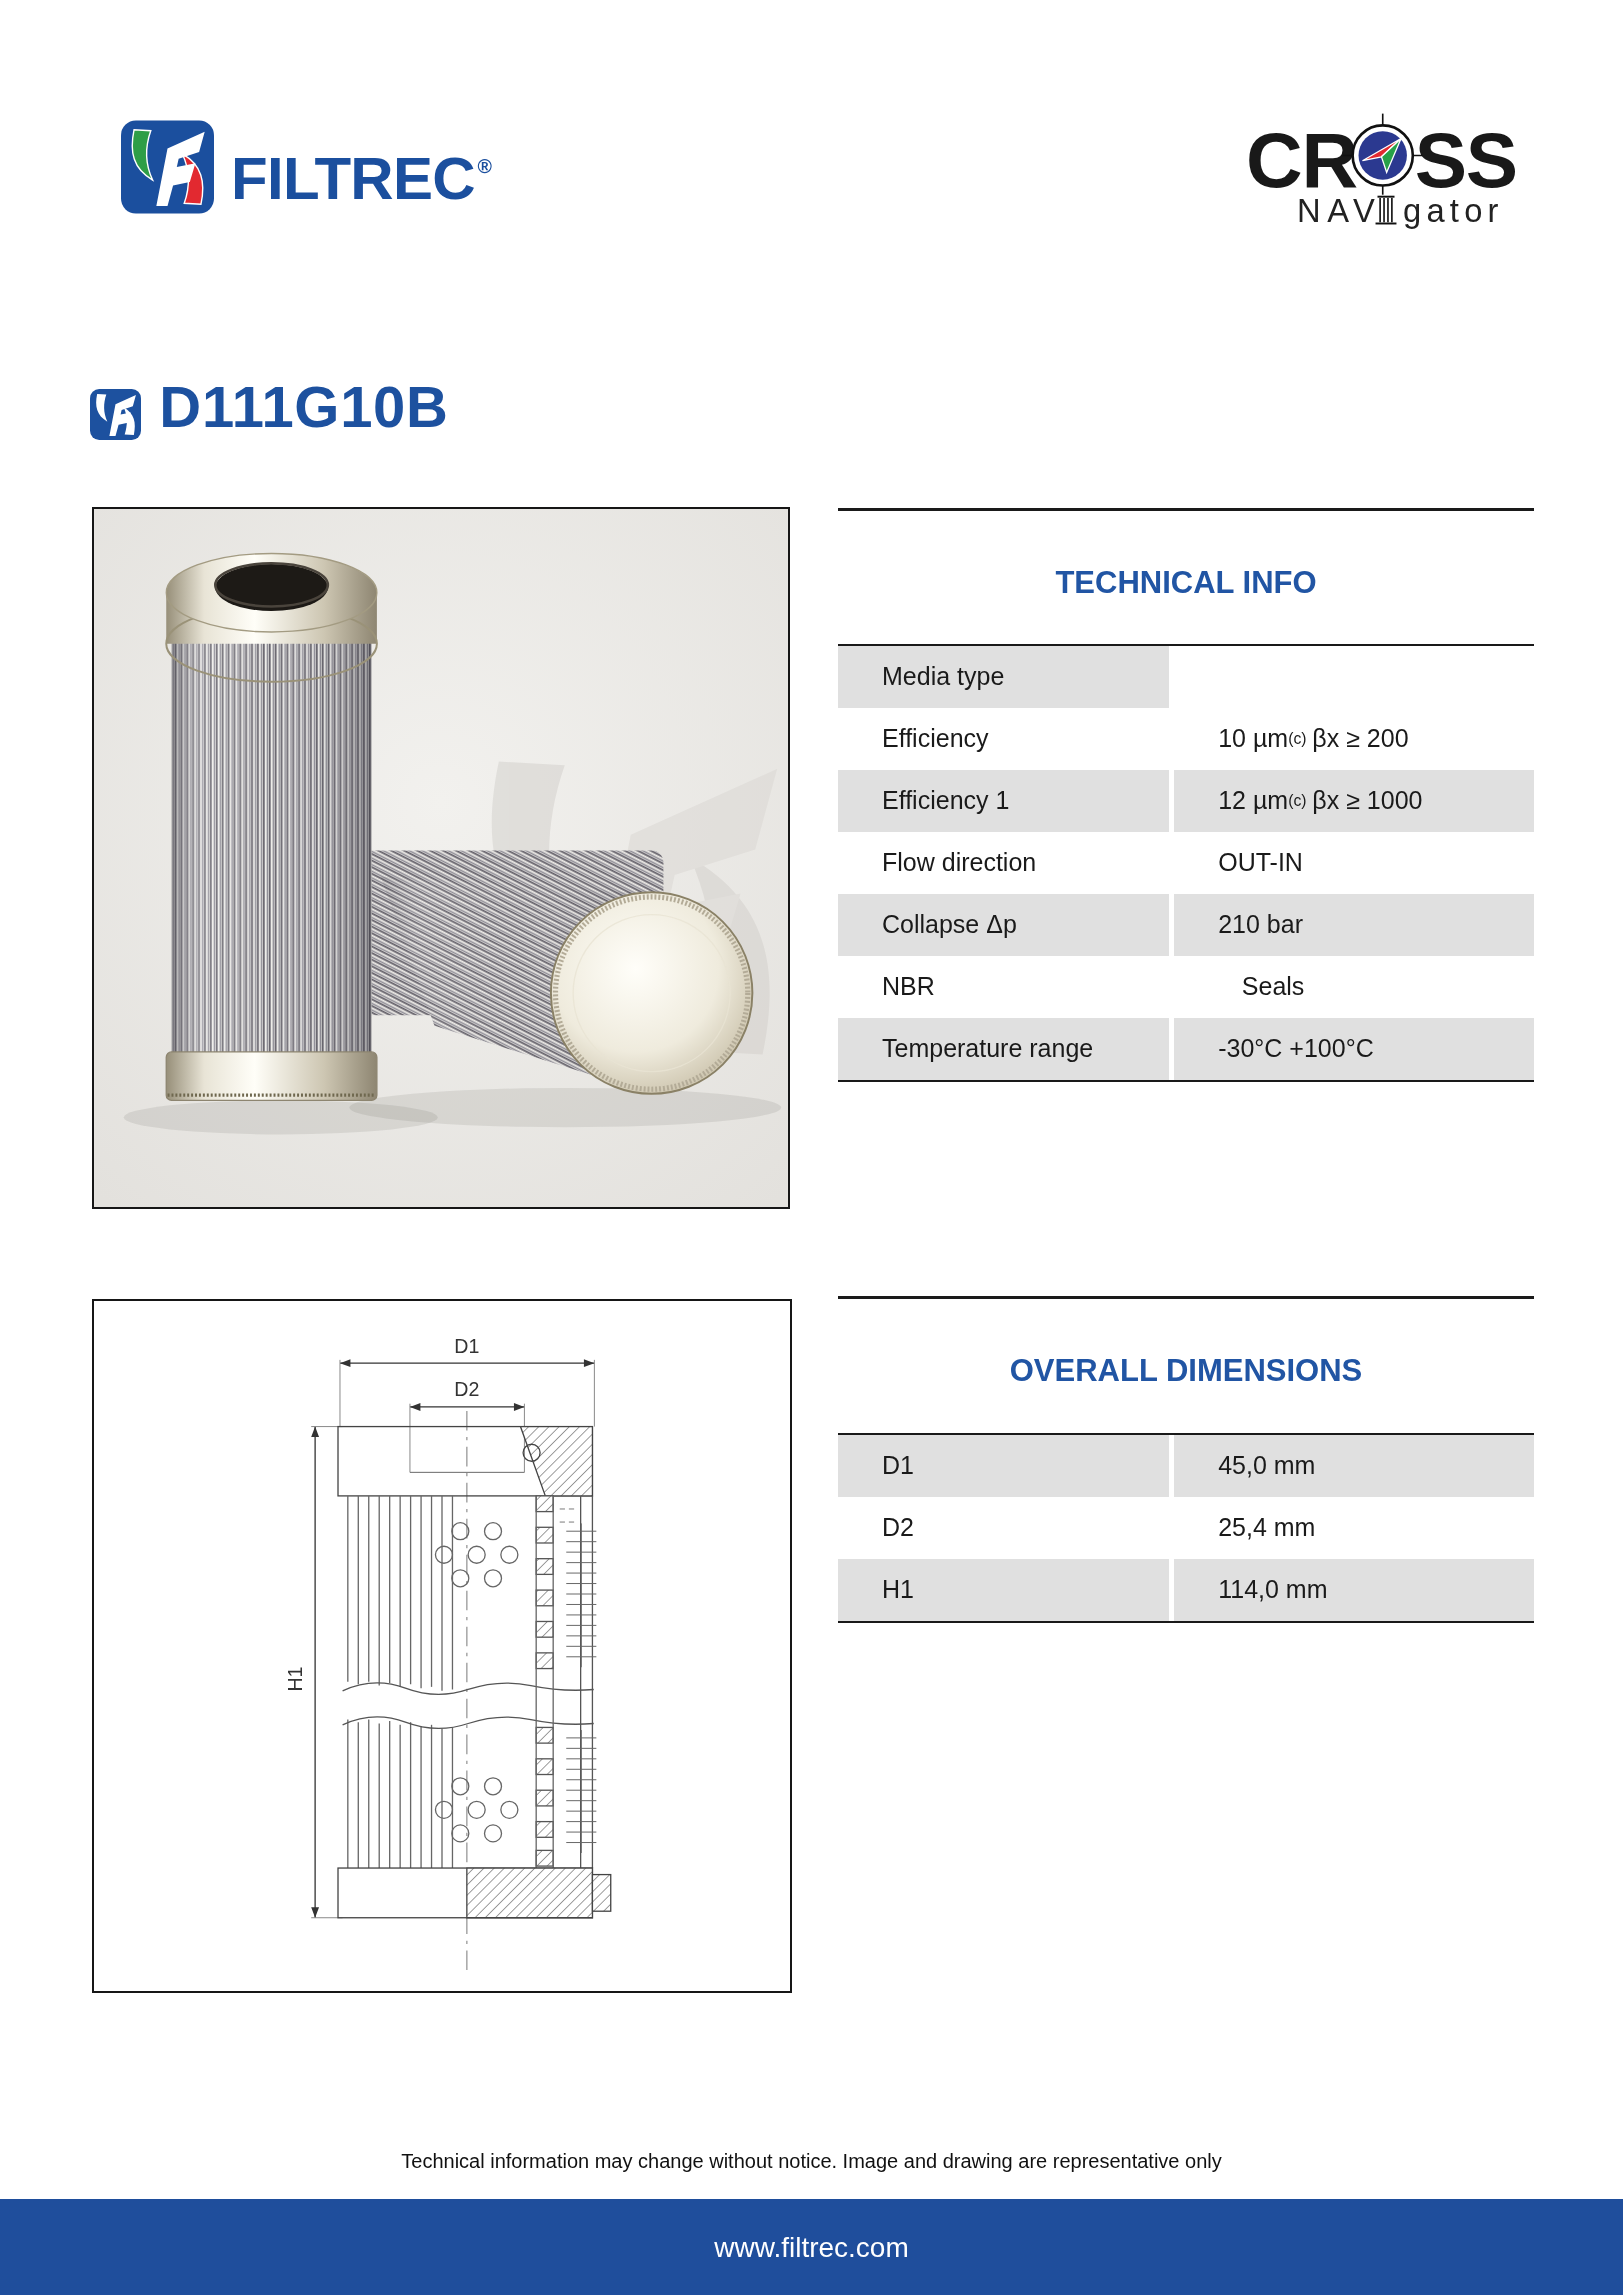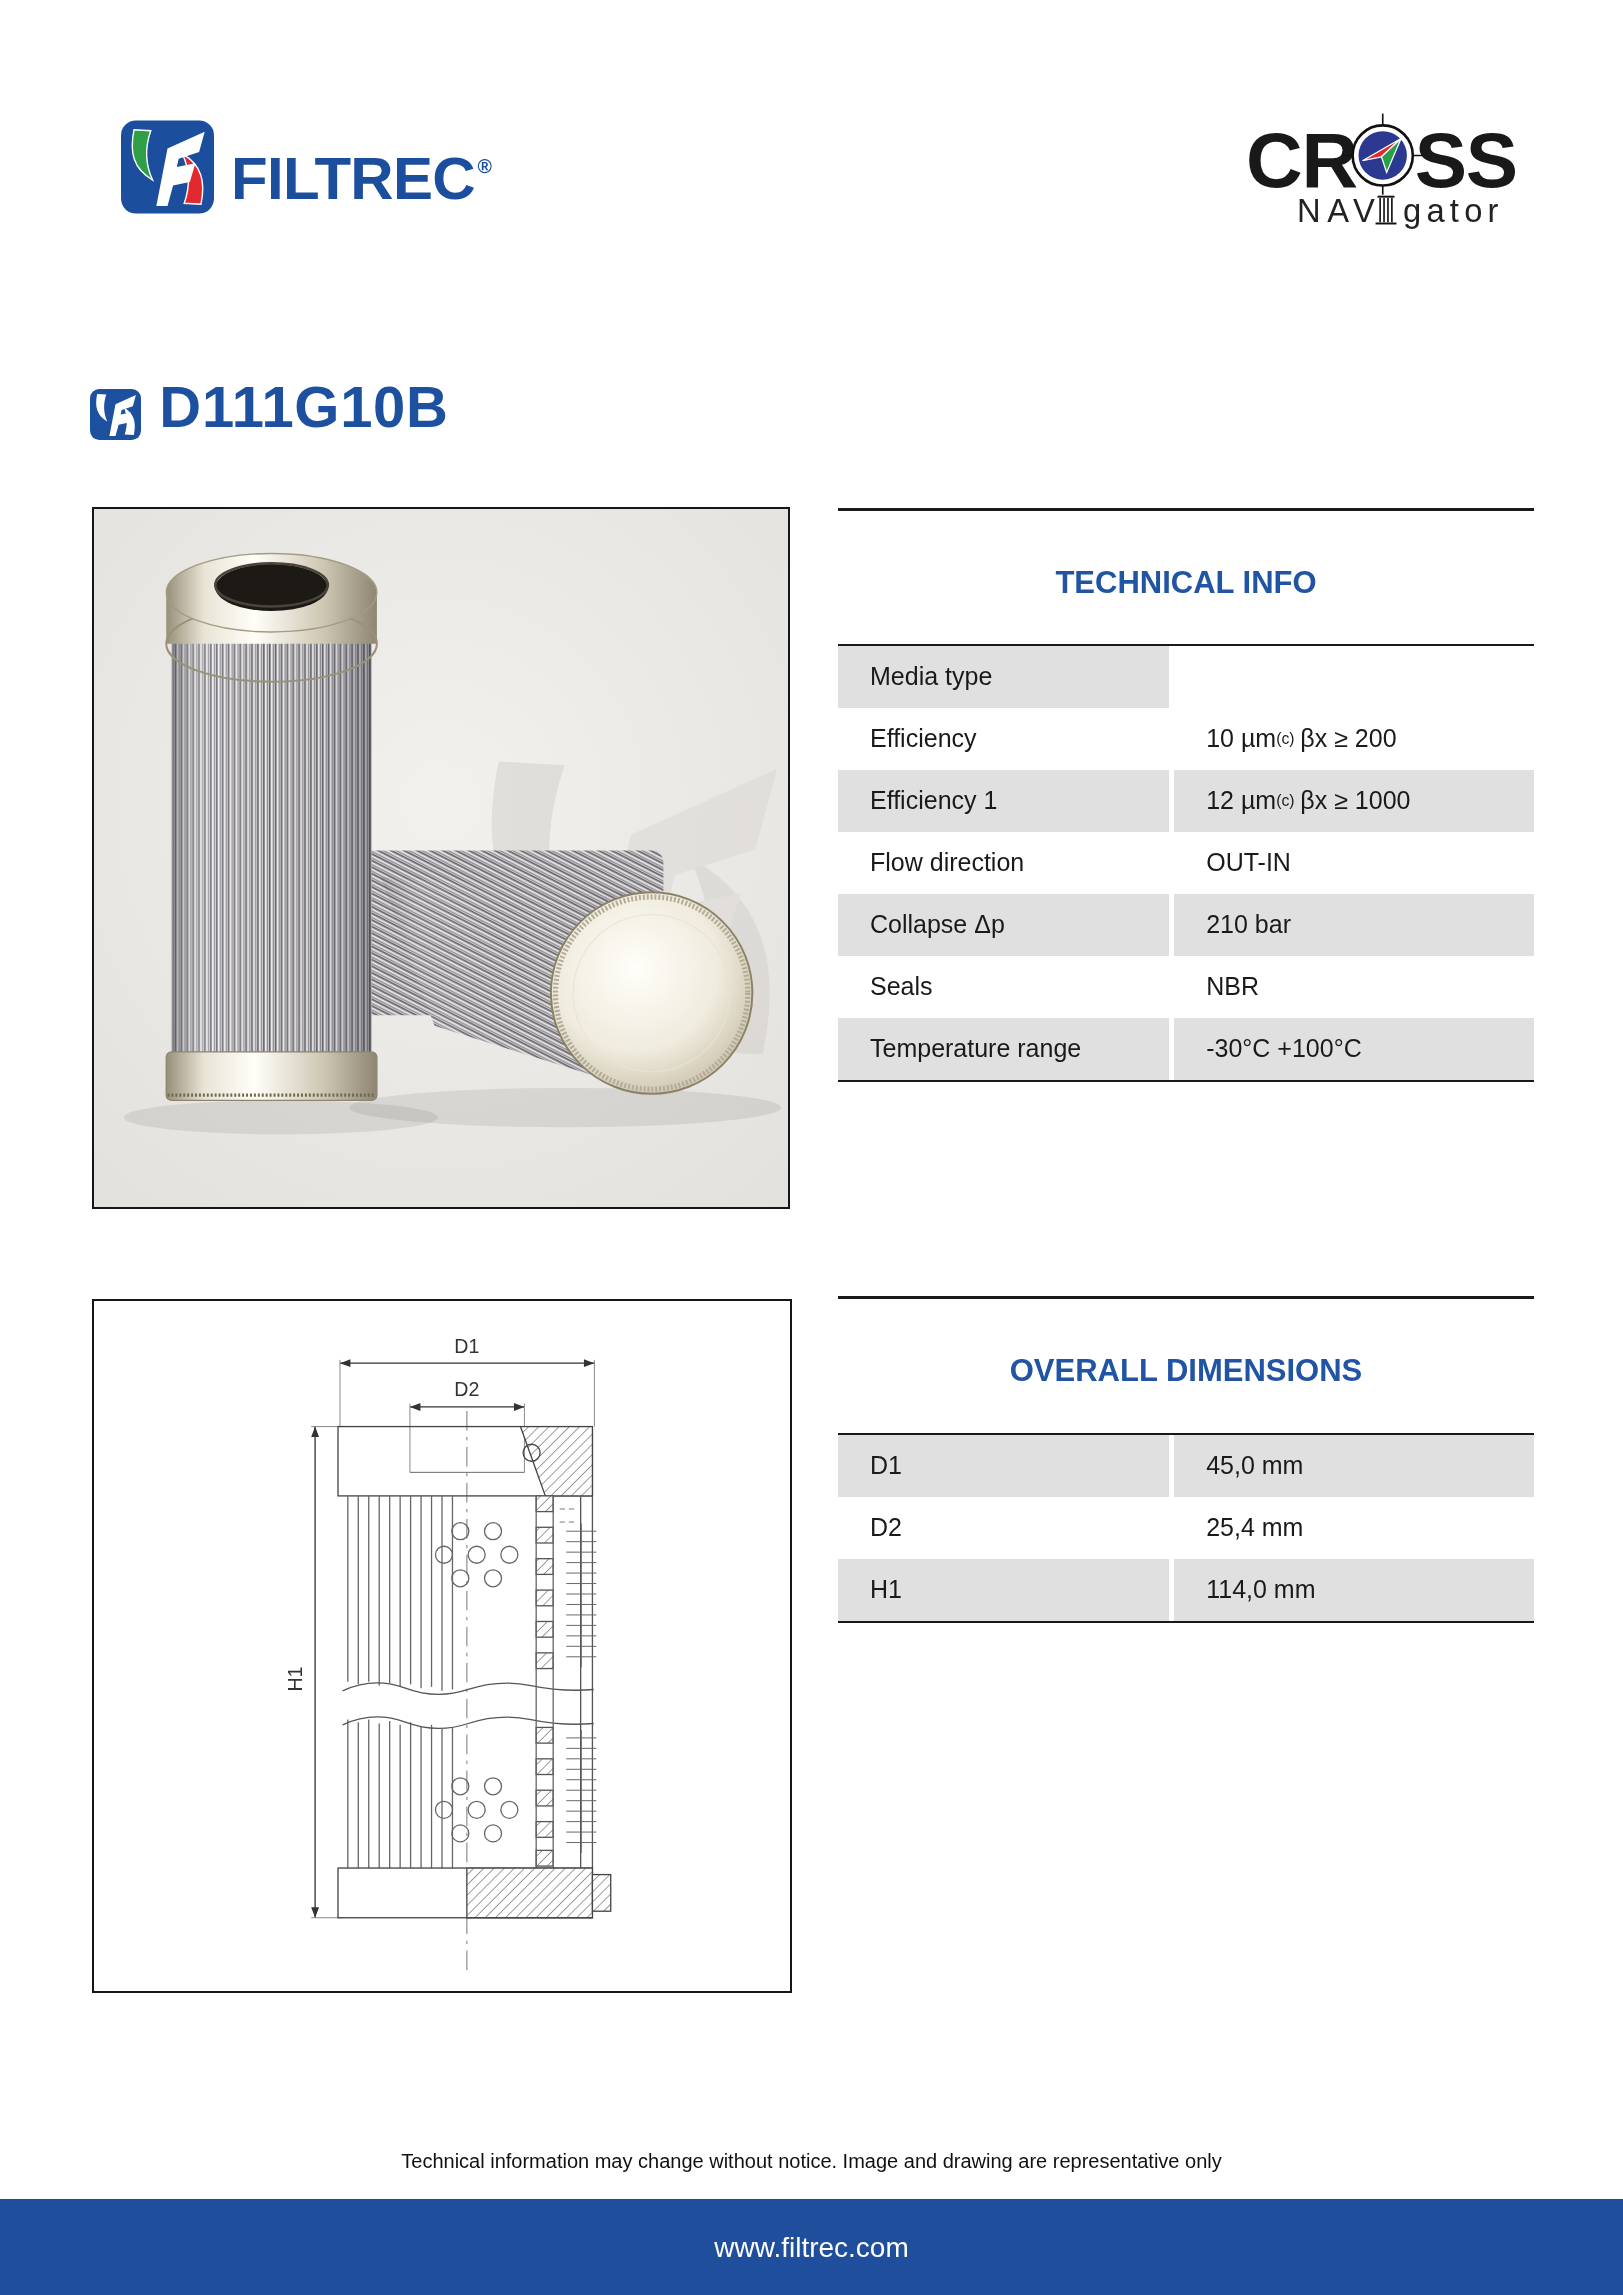--- a/index.html
+++ b/index.html
@@ -29,21 +29,21 @@
   
   .col{position:absolute;left:838px;width:696px;}
   .col-tech{top:508px;}
   .col-dims{top:1296px;}
   .rule{height:2.6px;background:#1a1a1a;width:100%;}
   .sec-title{margin-top:54px;text-align:center;font-size:31px;font-weight:800;
              letter-spacing:0px;color:#2155a4;}
   .spec-table{margin-top:43px;border-top:2.6px solid #191919;border-bottom:2.6px solid #191919;}
   .col-dims .spec-table{margin-top:44px;}
   .spec-row{display:flex;height:62px;}
-  .spec-row .cell{display:flex;align-items:center;padding-left:32px;font-size:25px;
+  .spec-row .cell{display:flex;align-items:center;padding-left:44px;font-size:25px;
                   color:#1a1a1a;box-sizing:border-box;background:#ffffff;}
   .spec-row:nth-child(odd) .cell{background:#e0e0e0;}
   .cell.label{width:331px;margin-right:5.2px;}
   .cell.value{flex:1;}
   .cell.value sub{font-size:15.7px;line-height:0;}
   .cell.value .rest{margin-left:5.9px;}
 
   
   .disclaimer{position:absolute;left:0;top:2150px;width:100%;text-align:center;
               font-size:20px;color:#111111;}
@@ -208,26 +208,26 @@
       </div>
       <div class="spec-row">
         <div class="cell label">Collapse Δp</div>
         <div class="cell value">
             <span>210 bar</span>
             <sub></sub>
             <span class="rest"></span>
           </div>
       </div>
       <div class="spec-row">
-        <div class="cell label">Seals</div>
         <div class="cell value">
             <span>NBR</span>
             <sub></sub>
             <span class="rest"></span>
           </div>
+        <div class="cell label">Seals</div>
       </div>
       <div class="spec-row">
         <div class="cell label">Temperature range</div>
         <div class="cell value">
             <span>-30°C +100°C</span>
             <sub></sub>
             <span class="rest"></span>
           </div>
       </div>
     </div>

